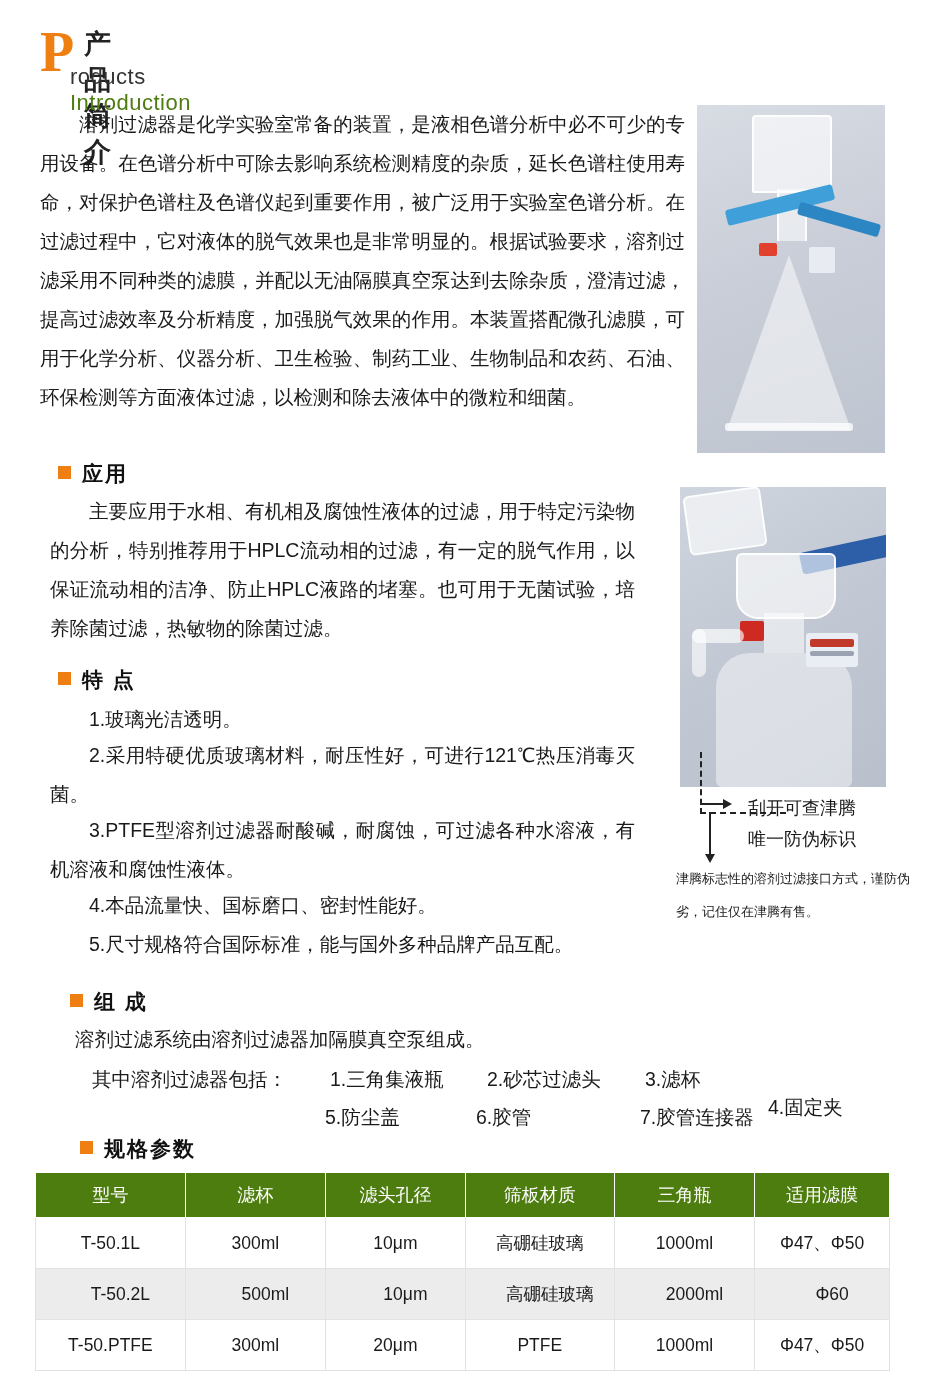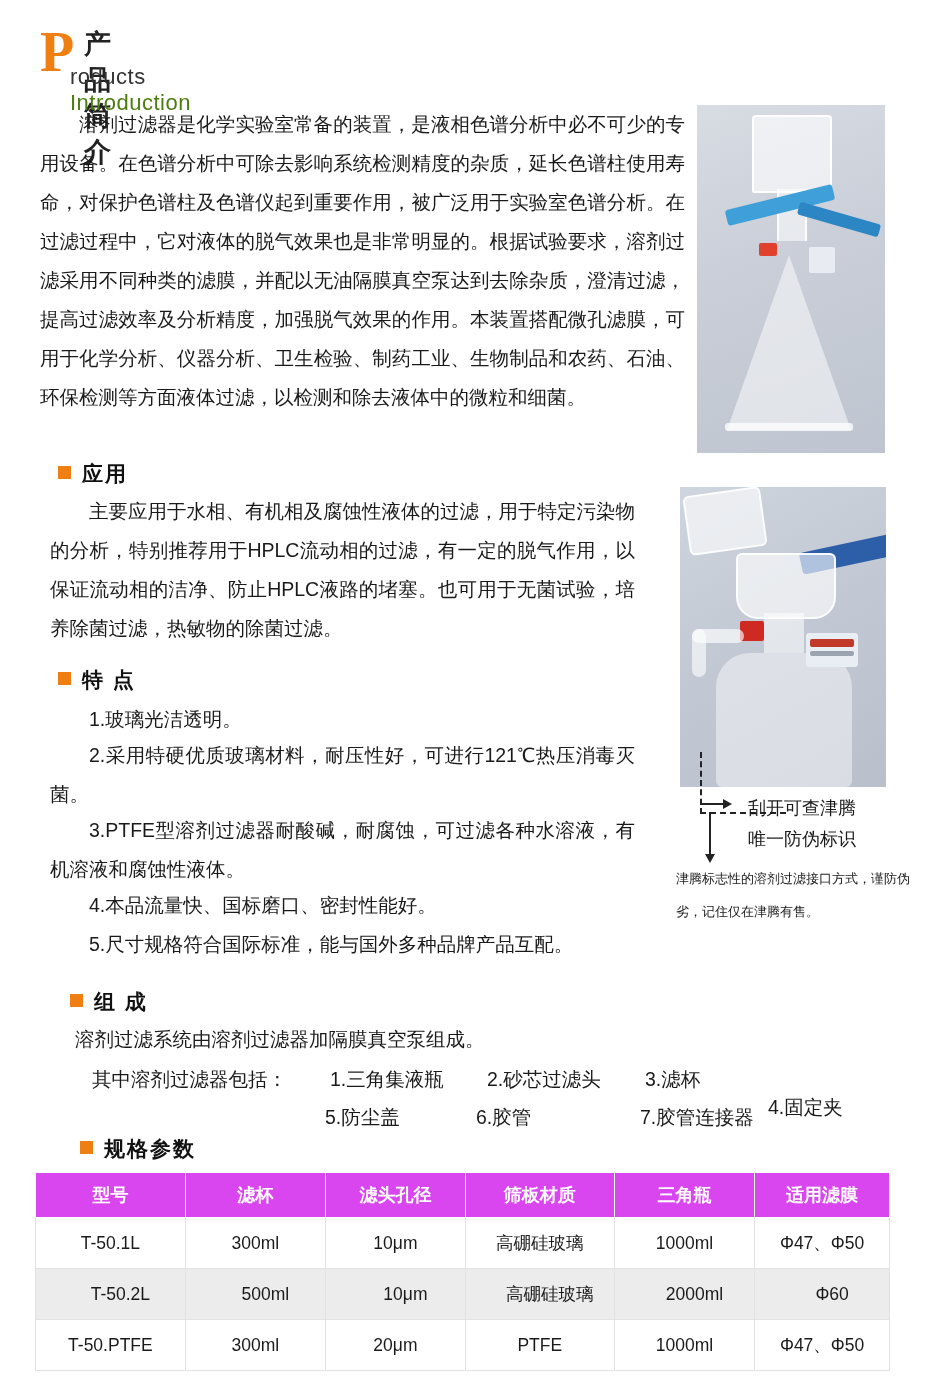--- a/index.html
+++ b/index.html
@@ -371,23 +371,23 @@
   
   .spec-table {
     position: absolute;
     left: 35px;
     top: 1172px;
     width: 855px;
     border-collapse: collapse;
     font-size: 17px;
   }
   .spec-table th {
-    background: #d946ef;
+    background: #4d7c0f;
     color: #ffffff;
-    font-weight: bold;
+    font-weight: normal;
     height: 42px;
     border: 1px solid #ffffff;
     font-size: 18px;
   }
   .spec-table td {
     height: 48px;
     text-align: center;
     border: 1px solid #e2e2e2;
     color: #1a1a1a;
     font-size: 17.5px;

